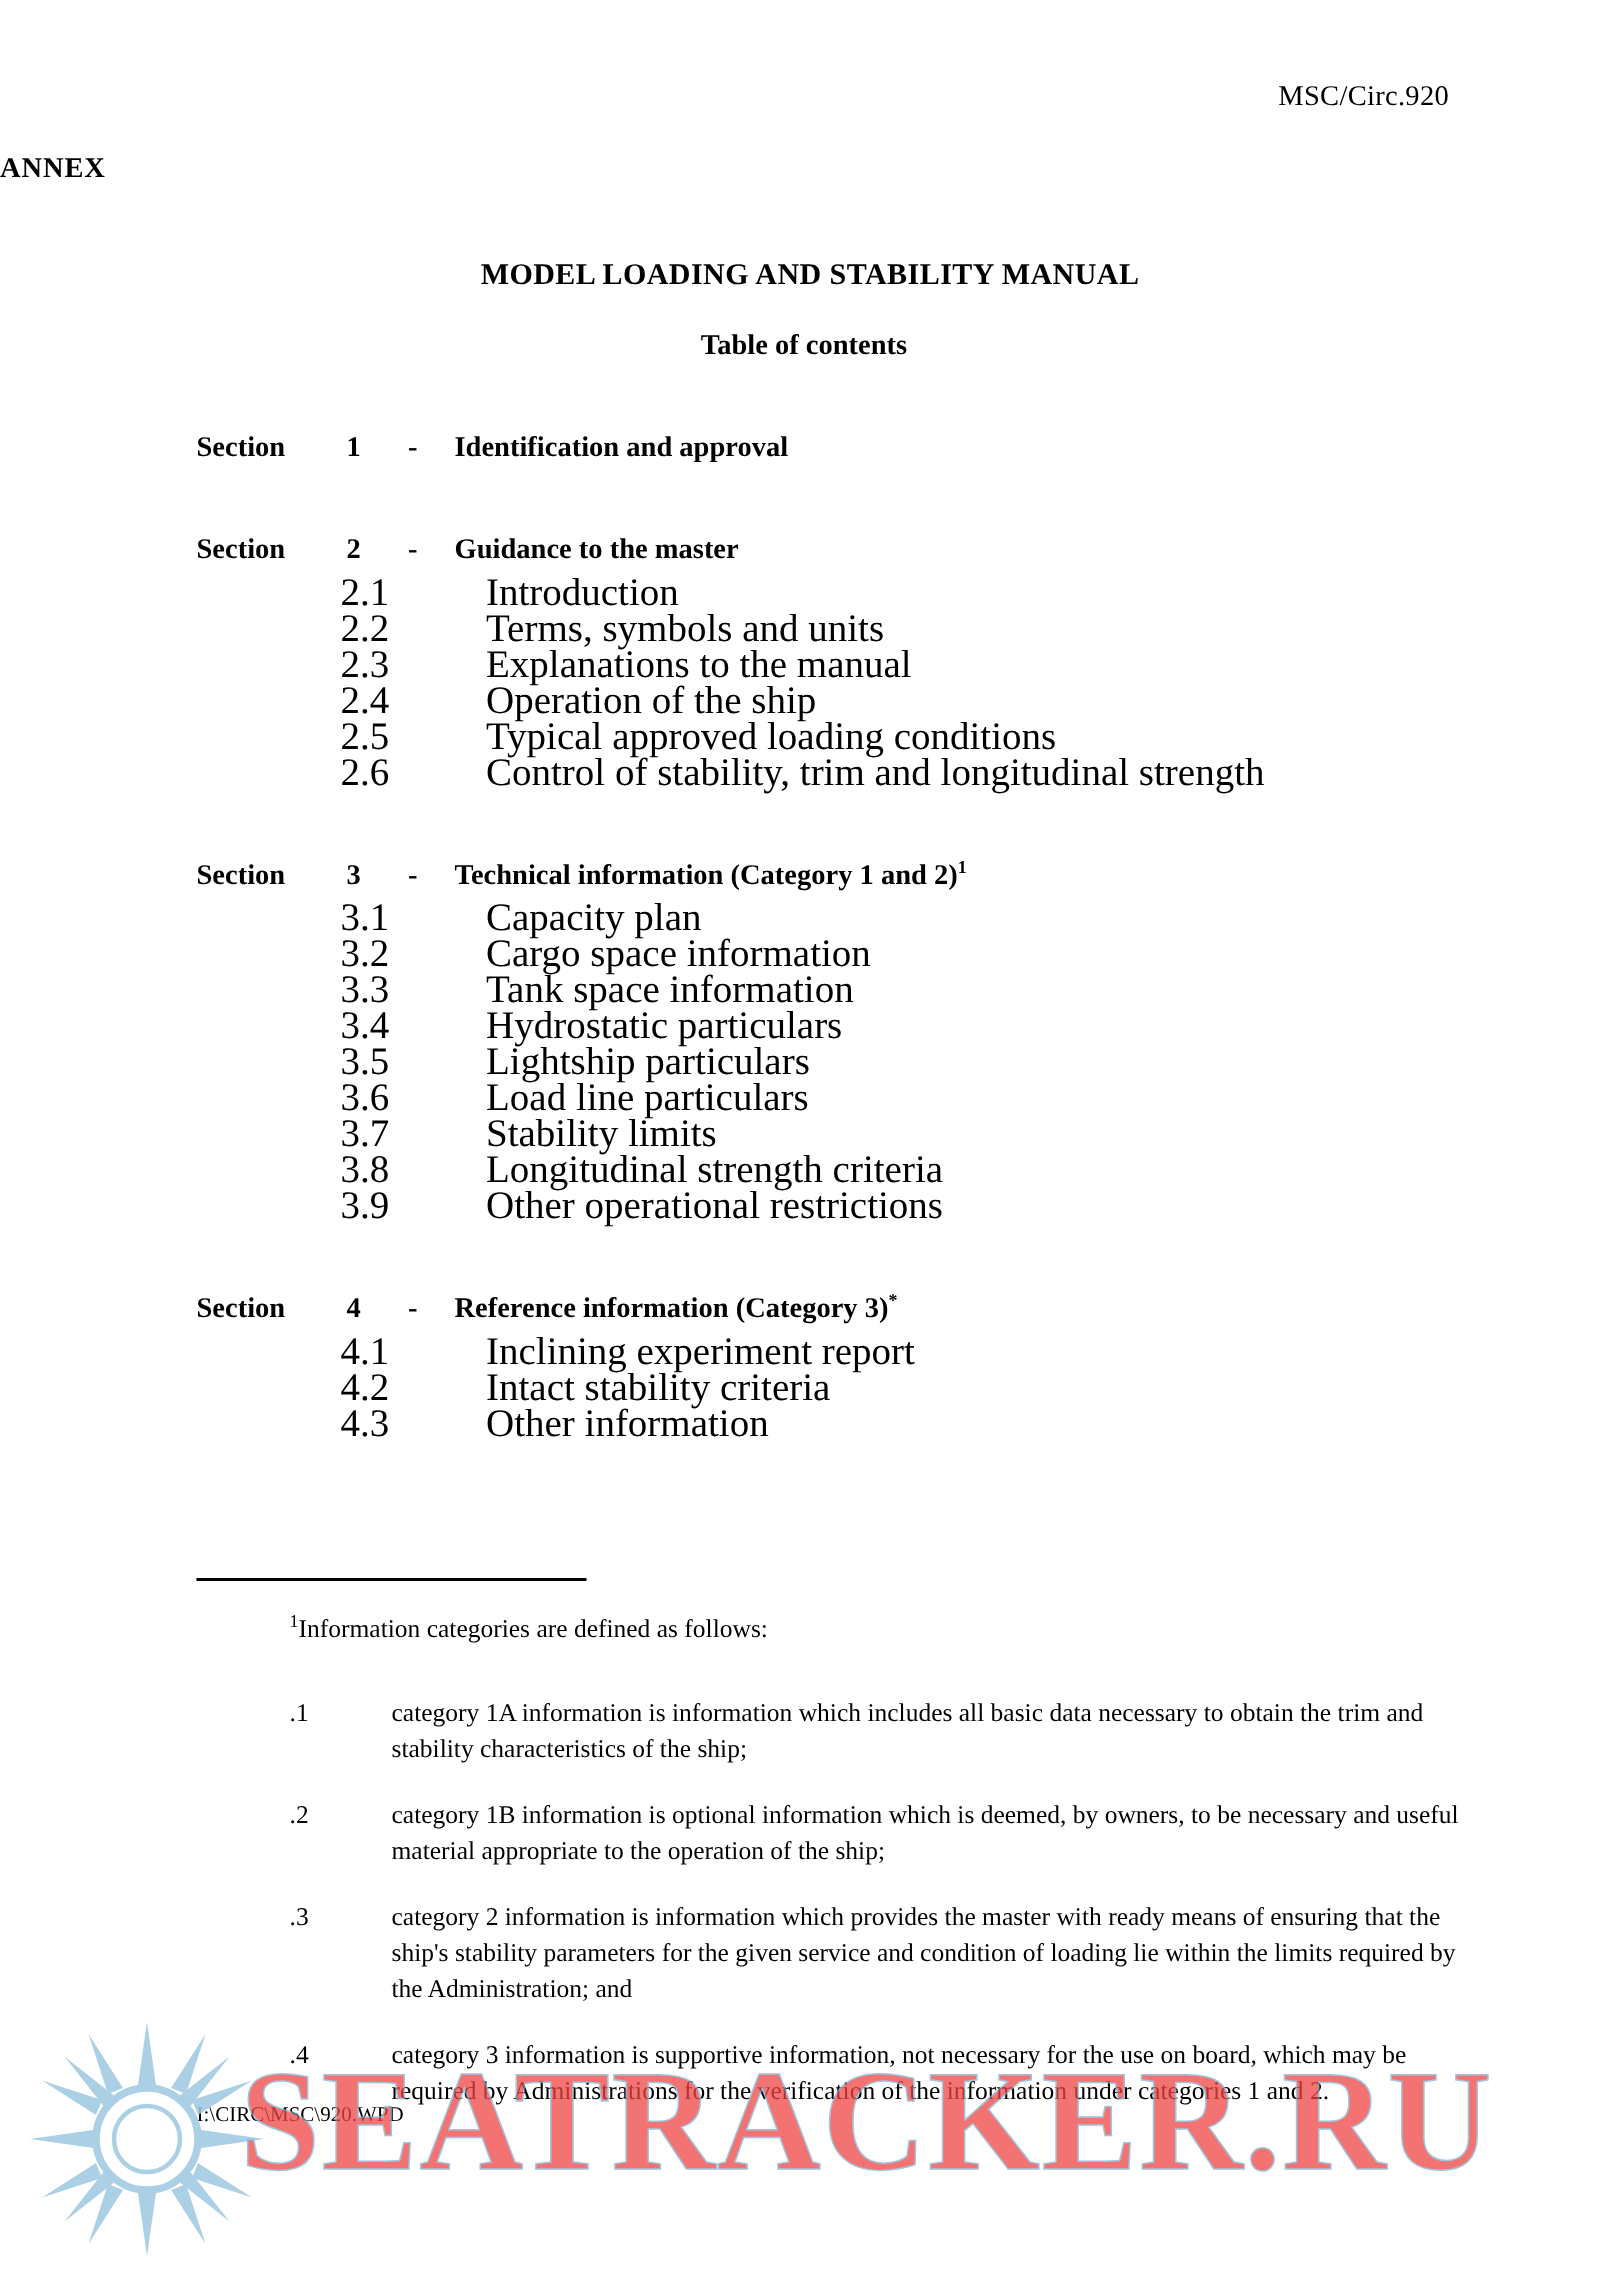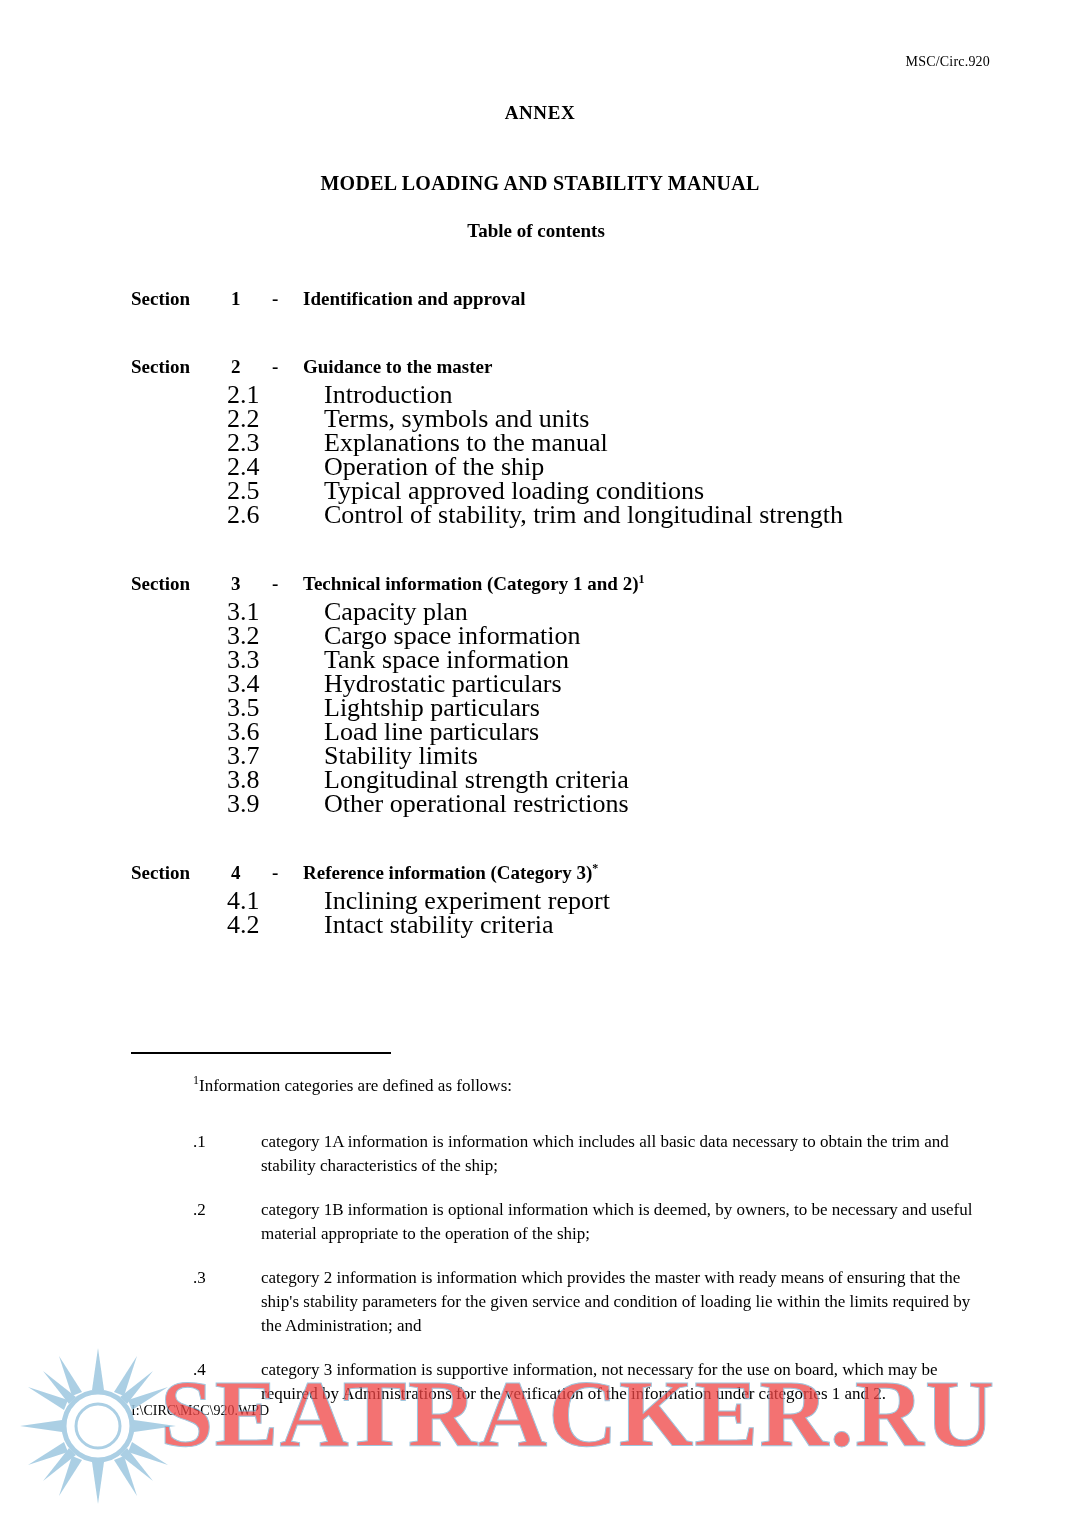--- a/index.html
+++ b/index.html
@@ -16,31 +16,31 @@
     overflow: hidden;
   }
   .page {
     position: relative;
     width: 1080px;
     height: 1528px;
   }
   .doc-ref {
     position: absolute;
     top: 54px;
-    right: 90px;
-    font-size: 14px;
+    right: 114px;
+    font-size: 19px;
     letter-spacing: 0.2px;
     text-align: right;
   }
   .annex-title {
     position: absolute;
     top: 102px;
     left: 0;
     width: 1080px;
-    text-align: center;
+    text-align: left;
     font-size: 19px;
     font-weight: bold;
     letter-spacing: 0.6px;
   }
   .manual-title {
     position: absolute;
     top: 172px;
     left: 0;
     width: 1080px;
     text-align: center;
@@ -227,20 +227,21 @@
     </div>
 
     <div class="gap-2"></div>
 
     <div class="section-block">
       <div class="section-head">
         <span class="sec-word">Section</span><span class="sec-num">4</span><span class="sec-dash">-</span><span class="sec-label">Reference information (Category 3)</span><sup>*</sup>
       </div>
       <div class="sub-item"><span class="sub-num">4.1</span><span class="sub-label">Inclining experiment report</span></div>
       <div class="sub-item"><span class="sub-num">4.2</span><span class="sub-label">Intact stability criteria</span></div>
+      <div class="sub-item"><span class="sub-num">4.3</span><span class="sub-label">Other information</span></div>
     </div>
 
   </div>
 
   <div class="footnote-rule"></div>
 
   <div class="footnotes">
     <div class="fn-intro"><sup>1</sup><span>Information categories are defined as follows:</span></div>
 
     <div class="fn-item">

